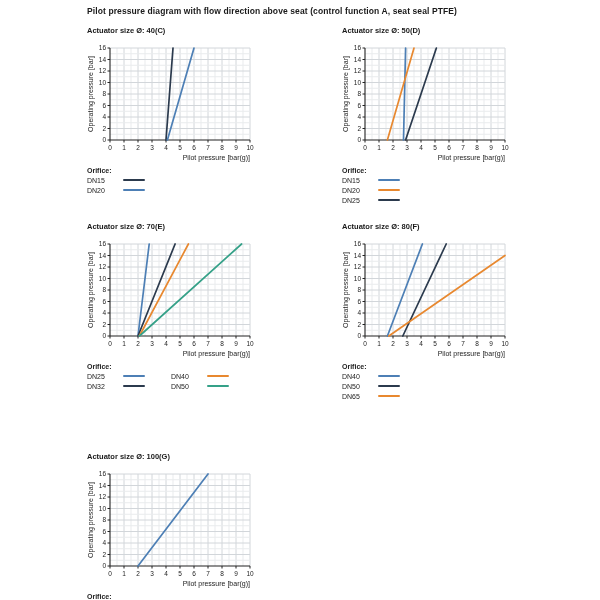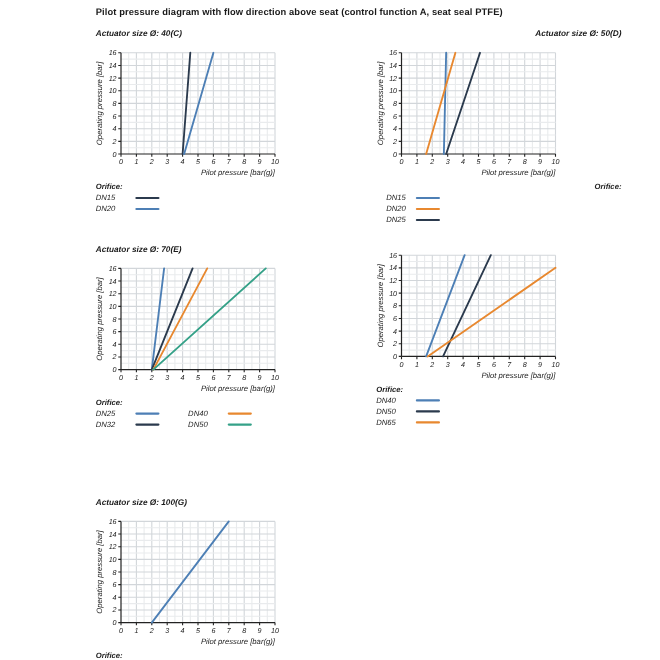--- a/index.html
+++ b/index.html
@@ -6,21 +6,21 @@
   body{
     width:600px;height:600px;position:relative;overflow:hidden;
     background:#ffffff;
     font-family:"Liberation Sans", sans-serif;
     color:#1a1a1a;
   }
   .page-title{
     position:absolute;left:87px;top:6px;margin:0;
     font-size:8.5px;font-weight:bold;letter-spacing:0.1px;
   }
-  .chart{position:absolute;width:225px;font-style:italic;}
+  .chart{position:absolute;width:225px;}
   .chart-title{
     margin:0 0 3px 2px;font-size:7.5px;font-weight:bold;
   }
   .plot svg{display:block;}
   .legend{margin:5px 0 0 2px;font-size:7px;color:#222;}
   .legend-title{margin-bottom:1px;font-weight:bold;}
   .legend-cols{display:flex;gap:26px;}
   .legend-col{display:flex;flex-direction:column;}
   .legend-item{display:flex;align-items:center;height:10px;}
   .legend-label{display:inline-block;min-width:27px;}
@@ -136,21 +136,21 @@
           </div>
           <div class="legend-item">
             <span class="legend-label">DN20</span>
             <span class="legend-swatch" style="background: rgb(77, 127, 181);"></span>
           </div>
         </div>
       </div>
   </div>
 </section>
 
-<section class="chart" id="chart-1" style="left:340px;top:26px;text-align:right;">
+<section class="chart" id="chart-1" style="left:340px;top:26px;">
   <h3 class="chart-title">Actuator size Ø: 50(D)</h3>
   <div class="plot">
       <svg width="192" height="124">
         <g>
           <line x1="32" y1="10" x2="32" y2="102" stroke="#e9ebed" stroke-width="1"></line>
           <line x1="39" y1="10" x2="39" y2="102" stroke="#d2d6da" stroke-width="1"></line>
           <line x1="46" y1="10" x2="46" y2="102" stroke="#e9ebed" stroke-width="1"></line>
           <line x1="53" y1="10" x2="53" y2="102" stroke="#d2d6da" stroke-width="1"></line>
           <line x1="60" y1="10" x2="60" y2="102" stroke="#e9ebed" stroke-width="1"></line>
           <line x1="67" y1="10" x2="67" y2="102" stroke="#d2d6da" stroke-width="1"></line>
@@ -376,20 +376,21 @@
           <div class="legend-item">
             <span class="legend-label">DN50</span>
             <span class="legend-swatch" style="background: rgb(53, 161, 136);"></span>
           </div>
         </div>
       </div>
   </div>
 </section>
 
 <section class="chart" id="chart-3" style="left:340px;top:222px;">
+  <h3 class="chart-title">Actuator size Ø: 80(F)</h3>
   <div class="plot">
       <svg width="192" height="124">
         <g>
           <line x1="32" y1="10" x2="32" y2="102" stroke="#e9ebed" stroke-width="1"></line>
           <line x1="39" y1="10" x2="39" y2="102" stroke="#d2d6da" stroke-width="1"></line>
           <line x1="46" y1="10" x2="46" y2="102" stroke="#e9ebed" stroke-width="1"></line>
           <line x1="53" y1="10" x2="53" y2="102" stroke="#d2d6da" stroke-width="1"></line>
           <line x1="60" y1="10" x2="60" y2="102" stroke="#e9ebed" stroke-width="1"></line>
           <line x1="67" y1="10" x2="67" y2="102" stroke="#d2d6da" stroke-width="1"></line>
           <line x1="74" y1="10" x2="74" y2="102" stroke="#e9ebed" stroke-width="1"></line>

